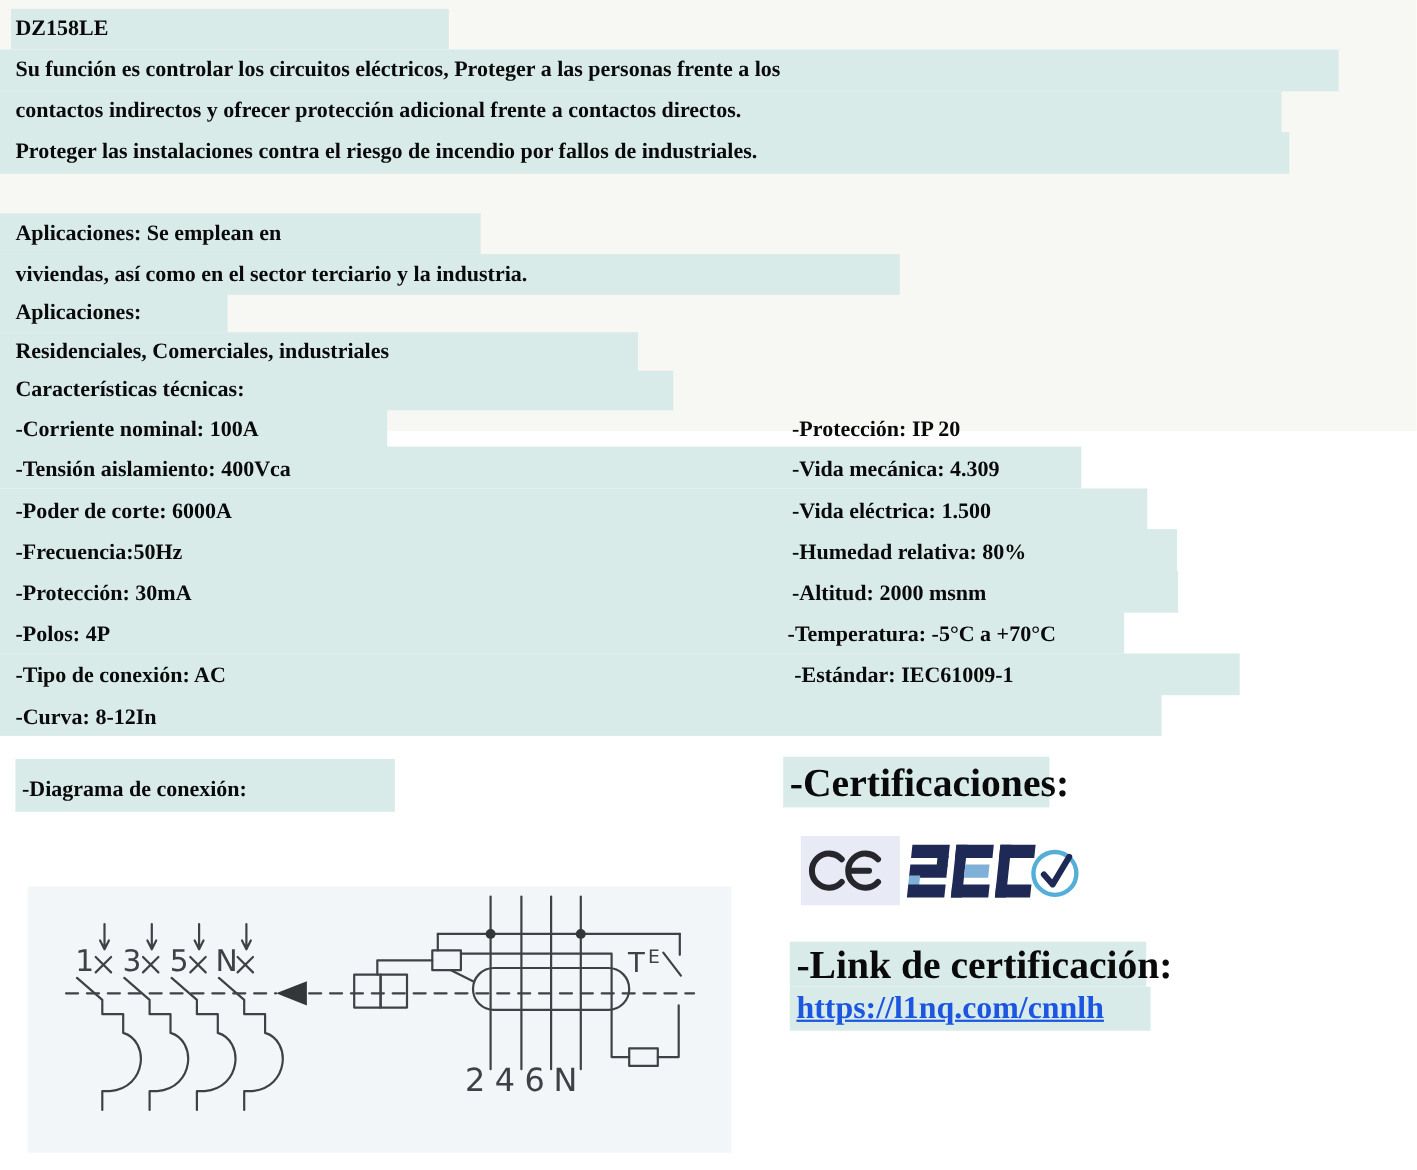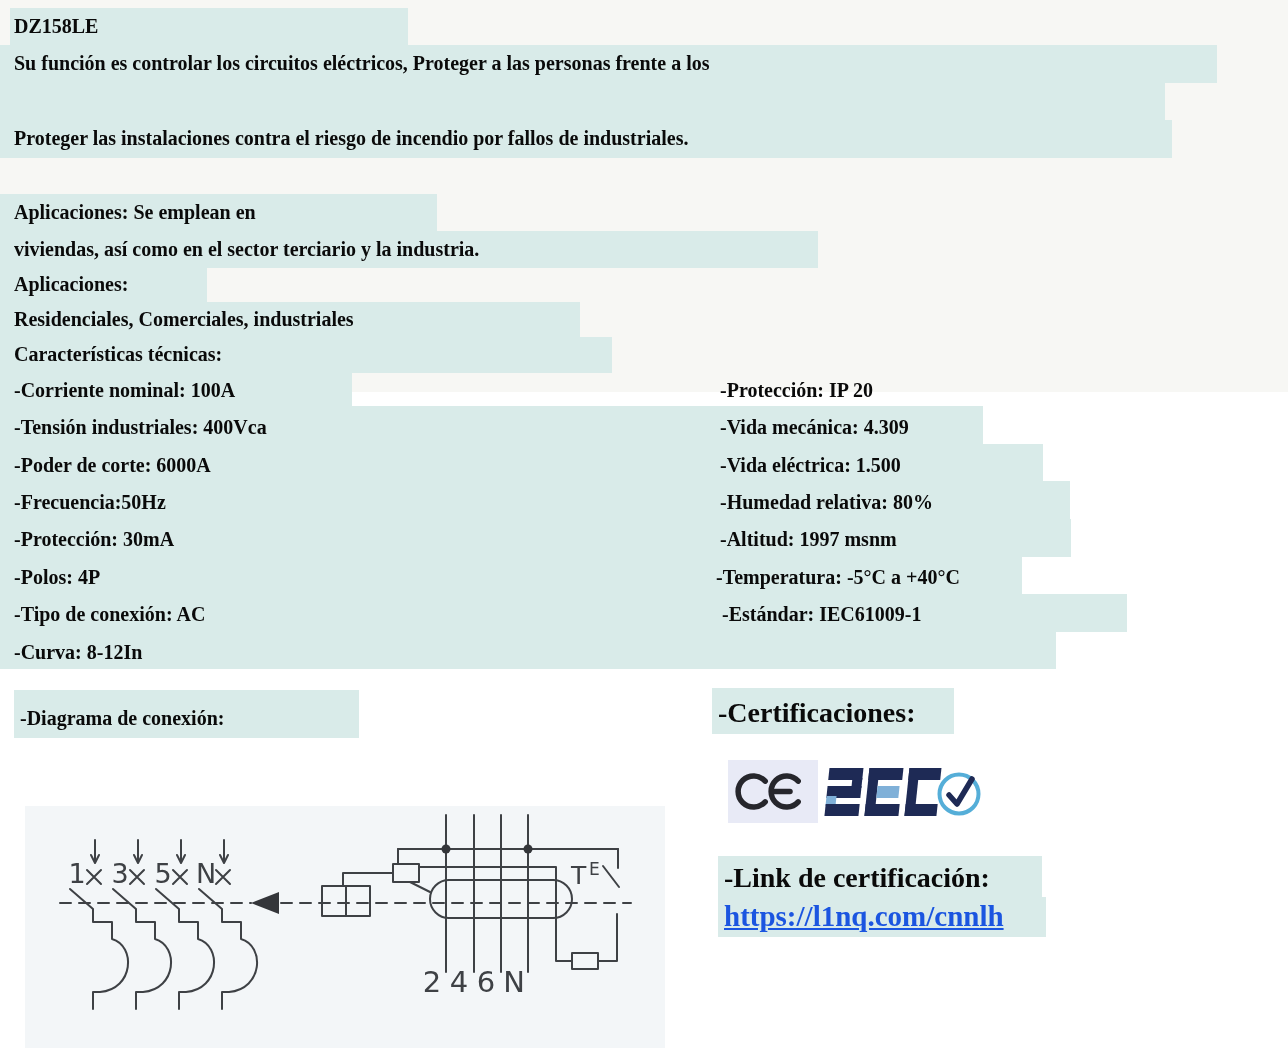--- a/index.html
+++ b/index.html
@@ -1,21 +1,21 @@
 <!DOCTYPE html>
 <html><head>
 <meta charset="utf-8">
 <style>
   html,body{margin:0;padding:0;background:#ffffff;}
   #canvas{position:relative;width:1288px;height:1064px;background:#ffffff;overflow:hidden;
           font-family:"Liberation Serif","DejaVu Serif",serif;}
   .backdrop{position:absolute;left:0;top:0;width:1288px;height:392px;background:#f7f7f4;}
   .hl{position:absolute;background:#d9ebe9;}
   .t{position:absolute;font-weight:bold;font-size:20px;line-height:37px;color:#0a0a0a;white-space:nowrap;}
-  .t.small{font-size:28px;}
+  .t.small{font-size:36px;}
   .ce-box{position:absolute;left:728px;top:760px;width:90px;height:63px;background:#e8eaf6;}
   .sec-box{position:absolute;left:822px;top:763px;width:162px;height:60px;}
   a.cert-link{position:absolute;left:724px;top:898px;font-weight:bold;font-size:29px;line-height:37px;
               color:#1b55e0;text-decoration:underline;white-space:nowrap;text-align:center;}
   .diagram-panel{position:absolute;left:25px;top:806px;width:640px;height:242px;background:#f3f6f8;}
   svg text{font-family:"DejaVu Sans","Liberation Sans",sans-serif;}
 </style>
 </head>
 <body>
 
@@ -40,43 +40,44 @@
   <div class="hl" style="left:0px;top:556px;width:1022px;height:38px"></div>
   <div class="hl" style="left:0px;top:594px;width:1127px;height:38px"></div>
   <div class="hl" style="left:0px;top:631px;width:1056px;height:38px"></div>
   <div class="hl" style="left:14px;top:690px;width:345px;height:48px"></div>
   <div class="hl" style="left:712px;top:688px;width:242px;height:46px"></div>
   <div class="hl" style="left:718px;top:856px;width:324px;height:41px"></div>
   <div class="hl" style="left:718px;top:897px;width:328px;height:40px"></div>
 
   <div class="t" style="left:14px;top:8px">DZ158LE</div>
   <div class="t" style="left:14px;top:45px">Su función es controlar los circuitos eléctricos, Proteger a las personas frente a los</div>
+  <div class="t" style="left:14px;top:82px">contactos indirectos y ofrecer protección adicional frente a contactos directos.</div>
   <div class="t" style="left:14px;top:120px">Proteger las instalaciones contra el riesgo de incendio por fallos de industriales.</div>
 
   <div class="t" style="left:14px;top:194px">Aplicaciones: Se emplean en</div>
   <div class="t" style="left:14px;top:231px">viviendas, así como en el sector terciario y la industria.</div>
   <div class="t" style="left:14px;top:266px">Aplicaciones:</div>
   <div class="t" style="left:14px;top:301px">Residenciales, Comerciales, industriales</div>
   <div class="t" style="left:14px;top:336px">Características técnicas:</div>
 
   <div class="t" style="left:14px;top:372px">-Corriente nominal: 100A</div>
-  <div class="t" style="left:14px;top:409px">-Tensión industriales: 400Vca</div>
+  <div class="t" style="left:14px;top:409px">-Tensión aislamiento: 400Vca</div>
   <div class="t" style="left:14px;top:447px">-Poder de corte: 6000A</div>
   <div class="t" style="left:14px;top:484px">-Frecuencia:50Hz</div>
   <div class="t" style="left:14px;top:521px">-Protección: 30mA</div>
   <div class="t" style="left:14px;top:559px">-Polos: 4P</div>
   <div class="t" style="left:14px;top:596px">-Tipo de conexión: AC</div>
   <div class="t" style="left:14px;top:634px">-Curva: 8-12In</div>
 
   <div class="t" style="left:720px;top:372px">-Protección: IP 20</div>
   <div class="t" style="left:720px;top:409px">-Vida mecánica: 4.309</div>
   <div class="t" style="left:720px;top:447px">-Vida eléctrica: 1.500</div>
   <div class="t" style="left:720px;top:484px">-Humedad relativa: 80%</div>
-  <div class="t" style="left:720px;top:521px">-Altitud: 1997 msnm</div>
-  <div class="t" style="left:716px;top:559px">-Temperatura: -5°C a +40°C</div>
+  <div class="t" style="left:720px;top:521px">-Altitud: 2000 msnm</div>
+  <div class="t" style="left:716px;top:559px">-Temperatura: -5°C a +70°C</div>
   <div class="t" style="left:722px;top:596px">-Estándar: IEC61009-1</div>
 
   <div class="t" style="left:20px;top:700px">-Diagrama de conexión:</div>
   <div class="t small" style="left:718px;top:694px">-Certificaciones:</div>
   <div class="t small" style="left:724px;top:859px">-Link de certificación:</div>
   <a href="#" class="cert-link">https://l1nq.com/cnnlh</a>
 
   <div class="ce-box">
     <svg width="90" height="63" viewBox="0 0 90 63">
       <g fill="none" stroke="#26262c" stroke-width="5.5" stroke-linecap="round">

